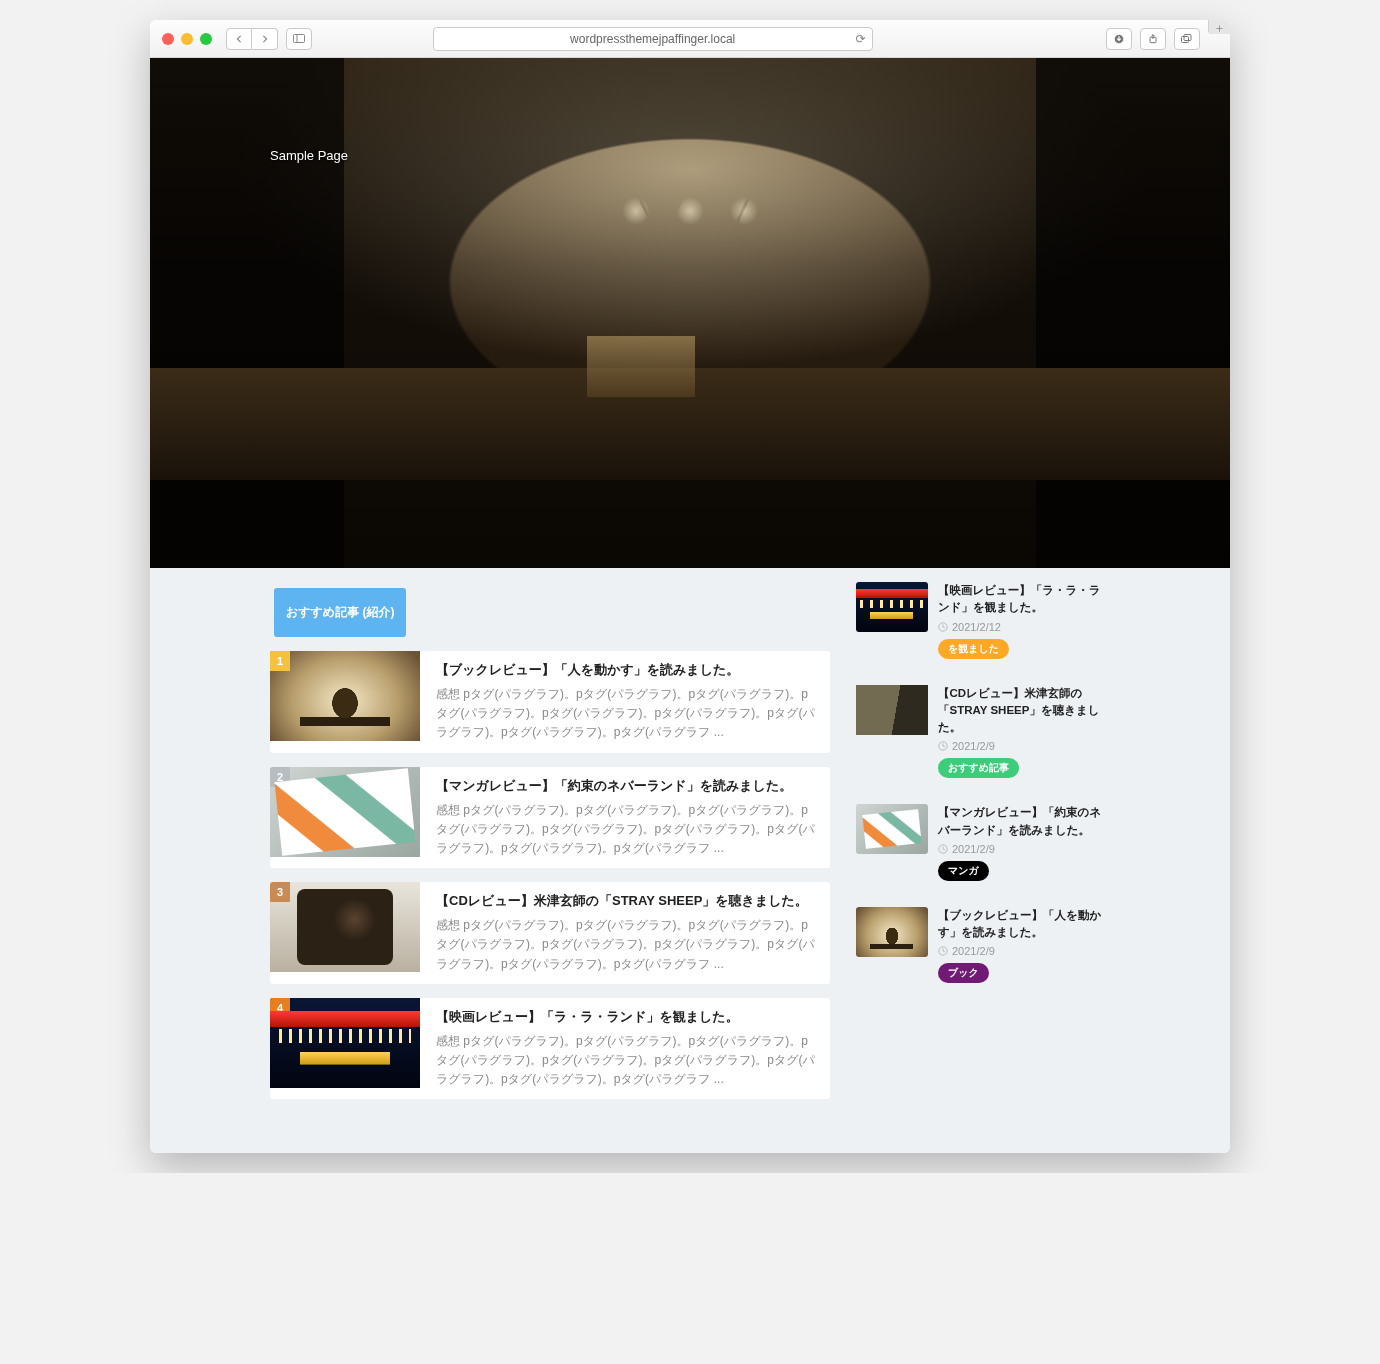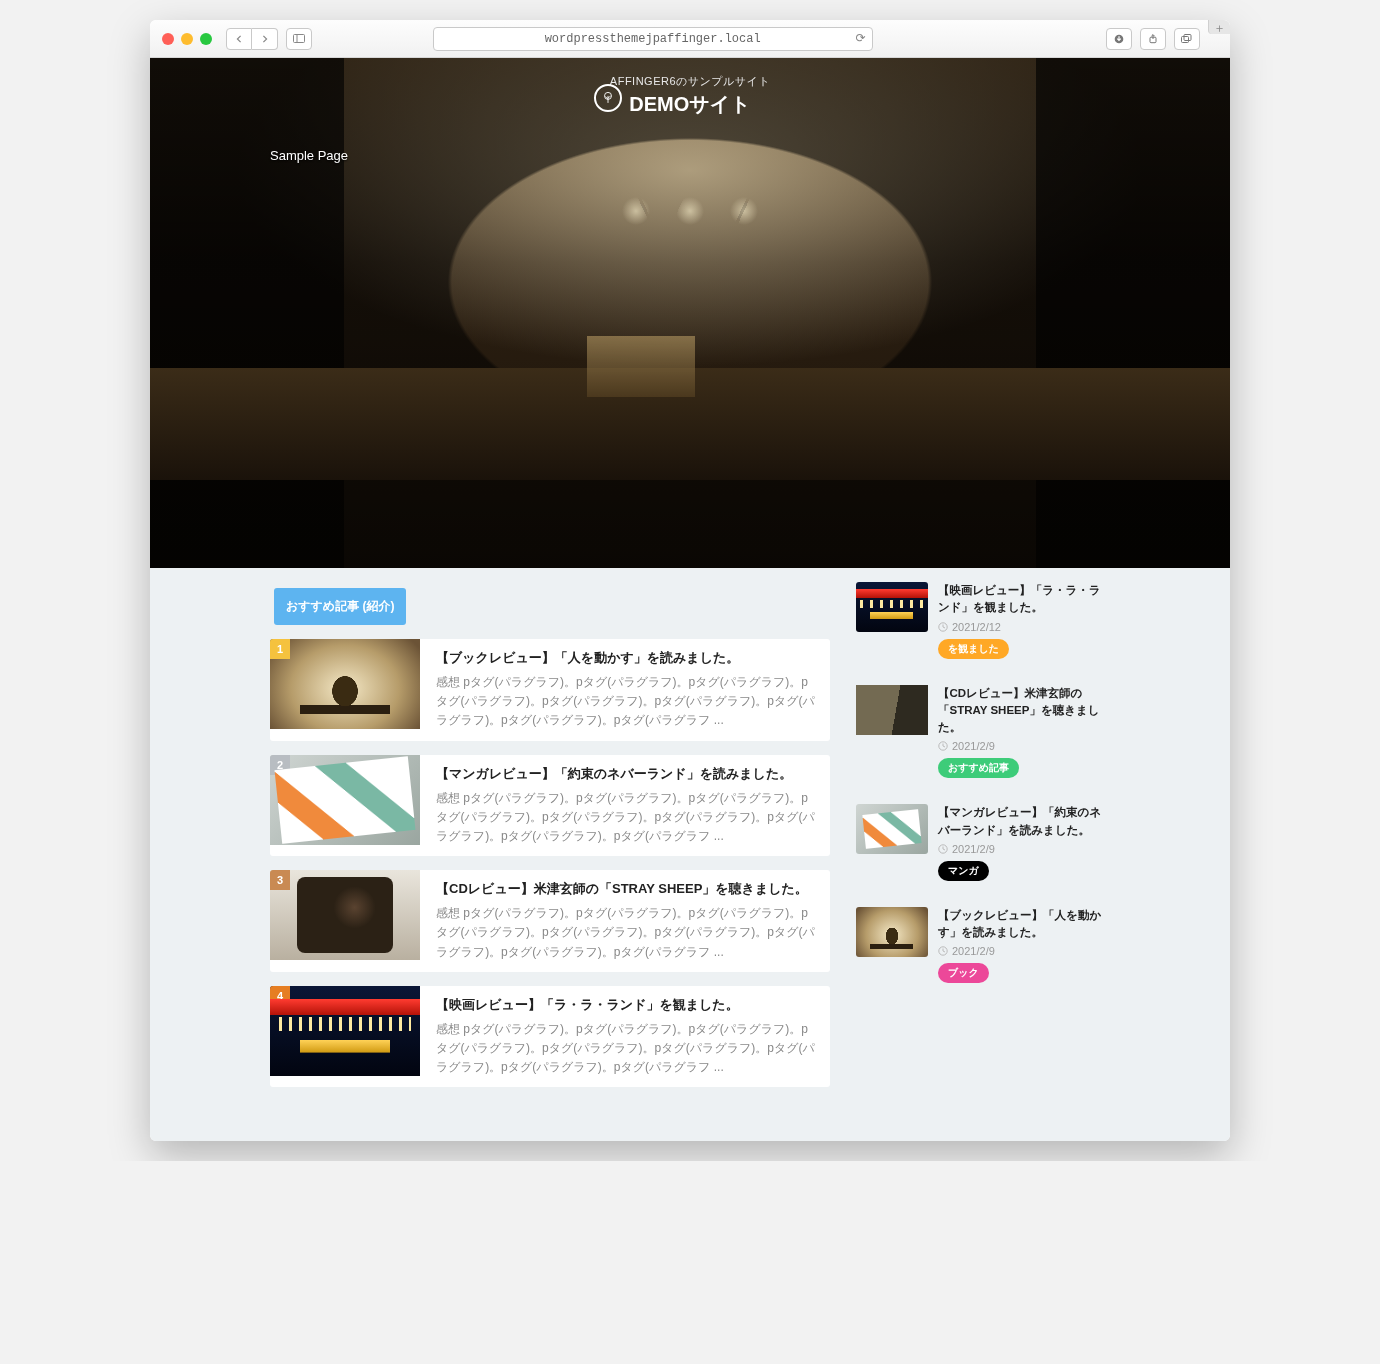--- a/index.html
+++ b/index.html
@@ -33,21 +33,21 @@
     display:flex; align-items:center; justify-content:center; background:#fff;
     color:#777; font-size:11px;
   }
   .nav-group{display:flex;}
   .nav-group .nav-btn:first-child{border-top-right-radius:0;border-bottom-right-radius:0;}
   .nav-group .nav-btn:last-child{border-top-left-radius:0;border-bottom-left-radius:0;border-left:none;}
   .url-bar{
     flex:1; max-width:440px; height:24px; margin:0 auto;
     border:1px solid #c9c9c9; border-radius:4px; background:#fff;
     display:flex; align-items:center; justify-content:center;
-    font-size:12px; color:#666; padding:0 26px; position:relative;font-family:Liberation Mono, monospace;
+    font-size:12px; color:#666; padding:0 26px; position:relative;
   }
   .url-bar .reload{position:absolute; right:6px; font-size:12px; color:#888;}
   .right-tools{display:flex; gap:8px; margin-left:auto;}
   .newtab{width:22px;height:22px;background:#e6e6e6;border-radius:0 0 0 4px;display:flex;align-items:center;justify-content:center;color:#888;border-left:1px solid #d0d0d0;margin-right:-12px;align-self:stretch;margin-top:-8px;margin-bottom:-8px;padding-top:10px;}
 
   
   .hero {
     position: relative;
     height: 510px;
     background:
@@ -101,21 +101,21 @@
   
   .content{
     display:flex; gap:26px; padding:14px 120px 40px;
     background:#edf1f3;
   }
   .main-col{flex:1;}
   .side-col{width:254px;}
 
   .rec-badge{
     display:inline-block; background:#5db4f0; color:#fff;
-    font-size:12px; font-weight:700; padding:10px 12px; border-radius:3px;
+    font-size:12px; font-weight:700; padding:16px 12px; border-radius:3px;
     margin:6px 0 14px 4px;
   }
 
   .post{
     display:flex; gap:16px; background:#fff; border-radius:3px;
     padding:0; margin-bottom:14px; position:relative; overflow:hidden;
   }
   .thumb{
     width:150px; height:90px; flex-shrink:0; position:relative;
     background:#555;
@@ -135,21 +135,21 @@
   .side-item{display:flex; gap:10px; margin-bottom:26px;}
   .side-thumb{width:72px;height:50px;flex-shrink:0;border-radius:3px;background:#666;}
   .side-body{font-size:11.5px;}
   .side-title{font-weight:700; color:#222; line-height:1.5;}
   .meta{color:#999; font-size:11px; margin-top:4px; display:flex; align-items:center; gap:4px;}
   .tag{
     display:inline-block; color:#fff; font-size:10px; font-weight:700;
     padding:3px 10px; border-radius:999px; margin-top:6px;
   }
   .tag-movie{background:#ffa826;} .tag-music{background:#3dcc79;}
-  .tag-manga{background:#000000;} .tag-book{background:#ec4899;}
+  .tag-manga{background:#000000;} .tag-book{background:#701a75;}
 
   
   .th-book{background:radial-gradient(ellipse 60% 80% at 50% 55%,#f4e8c6,#b69c6a 60%,#6b5336);}
   .th-book::after{content:"";position:absolute;inset:0;background:
      radial-gradient(ellipse 28% 55% at 50% 58%, #3a2b12 0 30%, transparent 31%),
      linear-gradient(#2b1f10,#2b1f10) 50% 82%/60% 10% no-repeat;}
   .th-mag{background:linear-gradient(135deg,#cfd5d2,#9aa6a0);}
   .th-mag::after{content:"";position:absolute;inset:8px;background:
      linear-gradient(45deg,#fff 0 20%,#f08a3c 20% 35%,#fff 35% 55%,#7ab8a4 55% 70%,#fff 70%);
      filter:blur(.3px); transform:rotate(-6deg);}
@@ -220,32 +220,20 @@
         <svg width="11" height="10" viewBox="0 0 11 10">
             <rect x=".5" y="2.5" width="7" height="6" rx="1" fill="none" stroke="#777"></rect>
             <rect x="3" y=".5" width="7" height="6" rx="1" fill="none" stroke="#777"></rect>
           </svg>
       </div>
     </div>
     <div class="newtab">＋</div>
   </div>
 
   <div class="hero">
-    <div class="hero-header">
-      <span class="hero-logo">
-        <svg width="14" height="14" viewBox="0 0 20 20">
-          <circle cx="10" cy="7" r="5" fill="none" stroke="#fff" stroke-width="1.3"></circle>
-          <line x1="10" y1="7" x2="10" y2="17" stroke="#fff" stroke-width="1.3"></line>
-          <line x1="10" y1="11" x2="6" y2="8" stroke="#fff" stroke-width="1.1"></line>
-          <line x1="10" y1="10" x2="14" y2="7" stroke="#fff" stroke-width="1.1"></line>
-        </svg>
-      </span>
-      <div class="hero-tag">AFFINGER6のサンプルサイト</div>
-      <div class="hero-title">DEMOサイト</div>
-    </div>
     <a class="nav-link">Sample Page</a>
   </div>
 
   <div class="content">
 
     <div class="main-col">
       <span class="rec-badge">おすすめ記事 (紹介)</span>
       <div id="post-list">
           <article class="post">
             <div class="thumb th-book">

